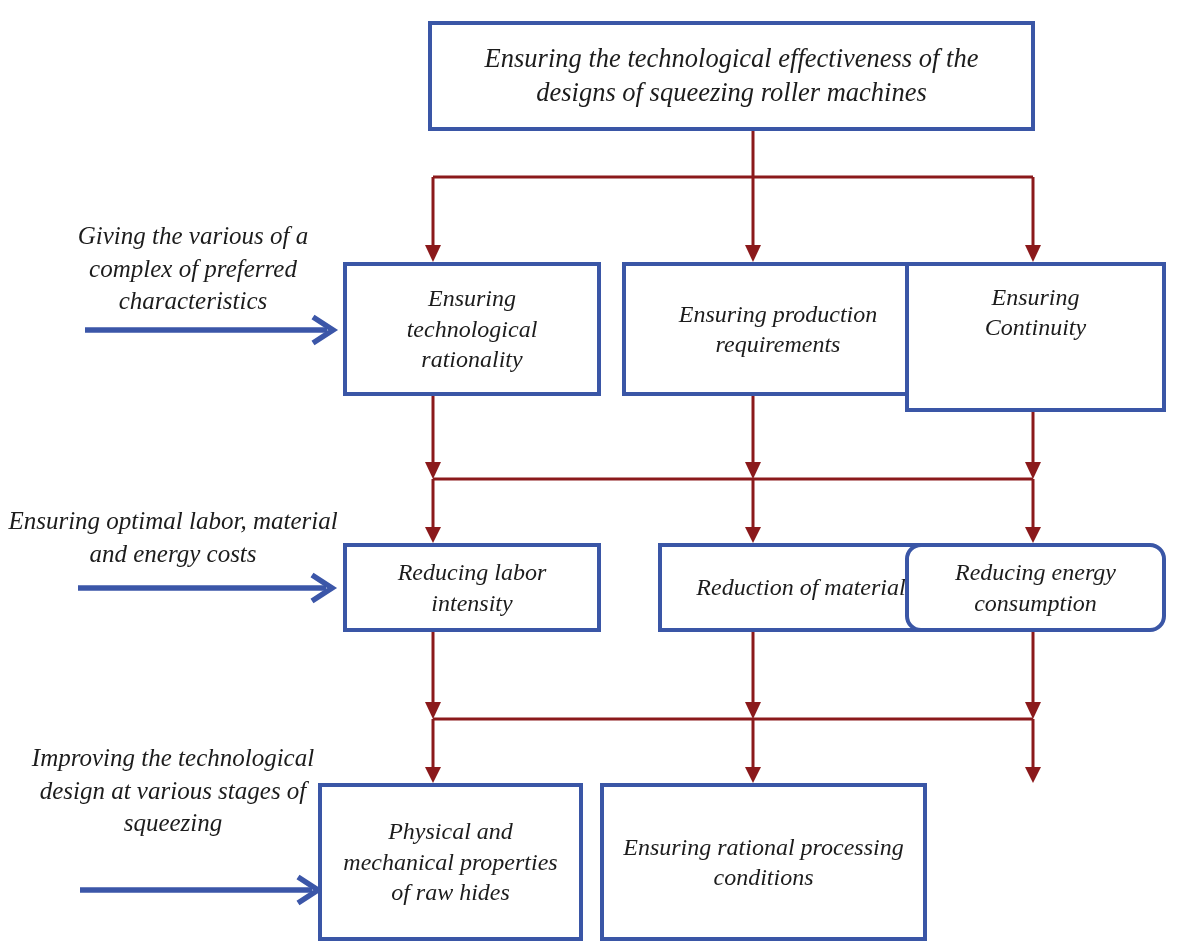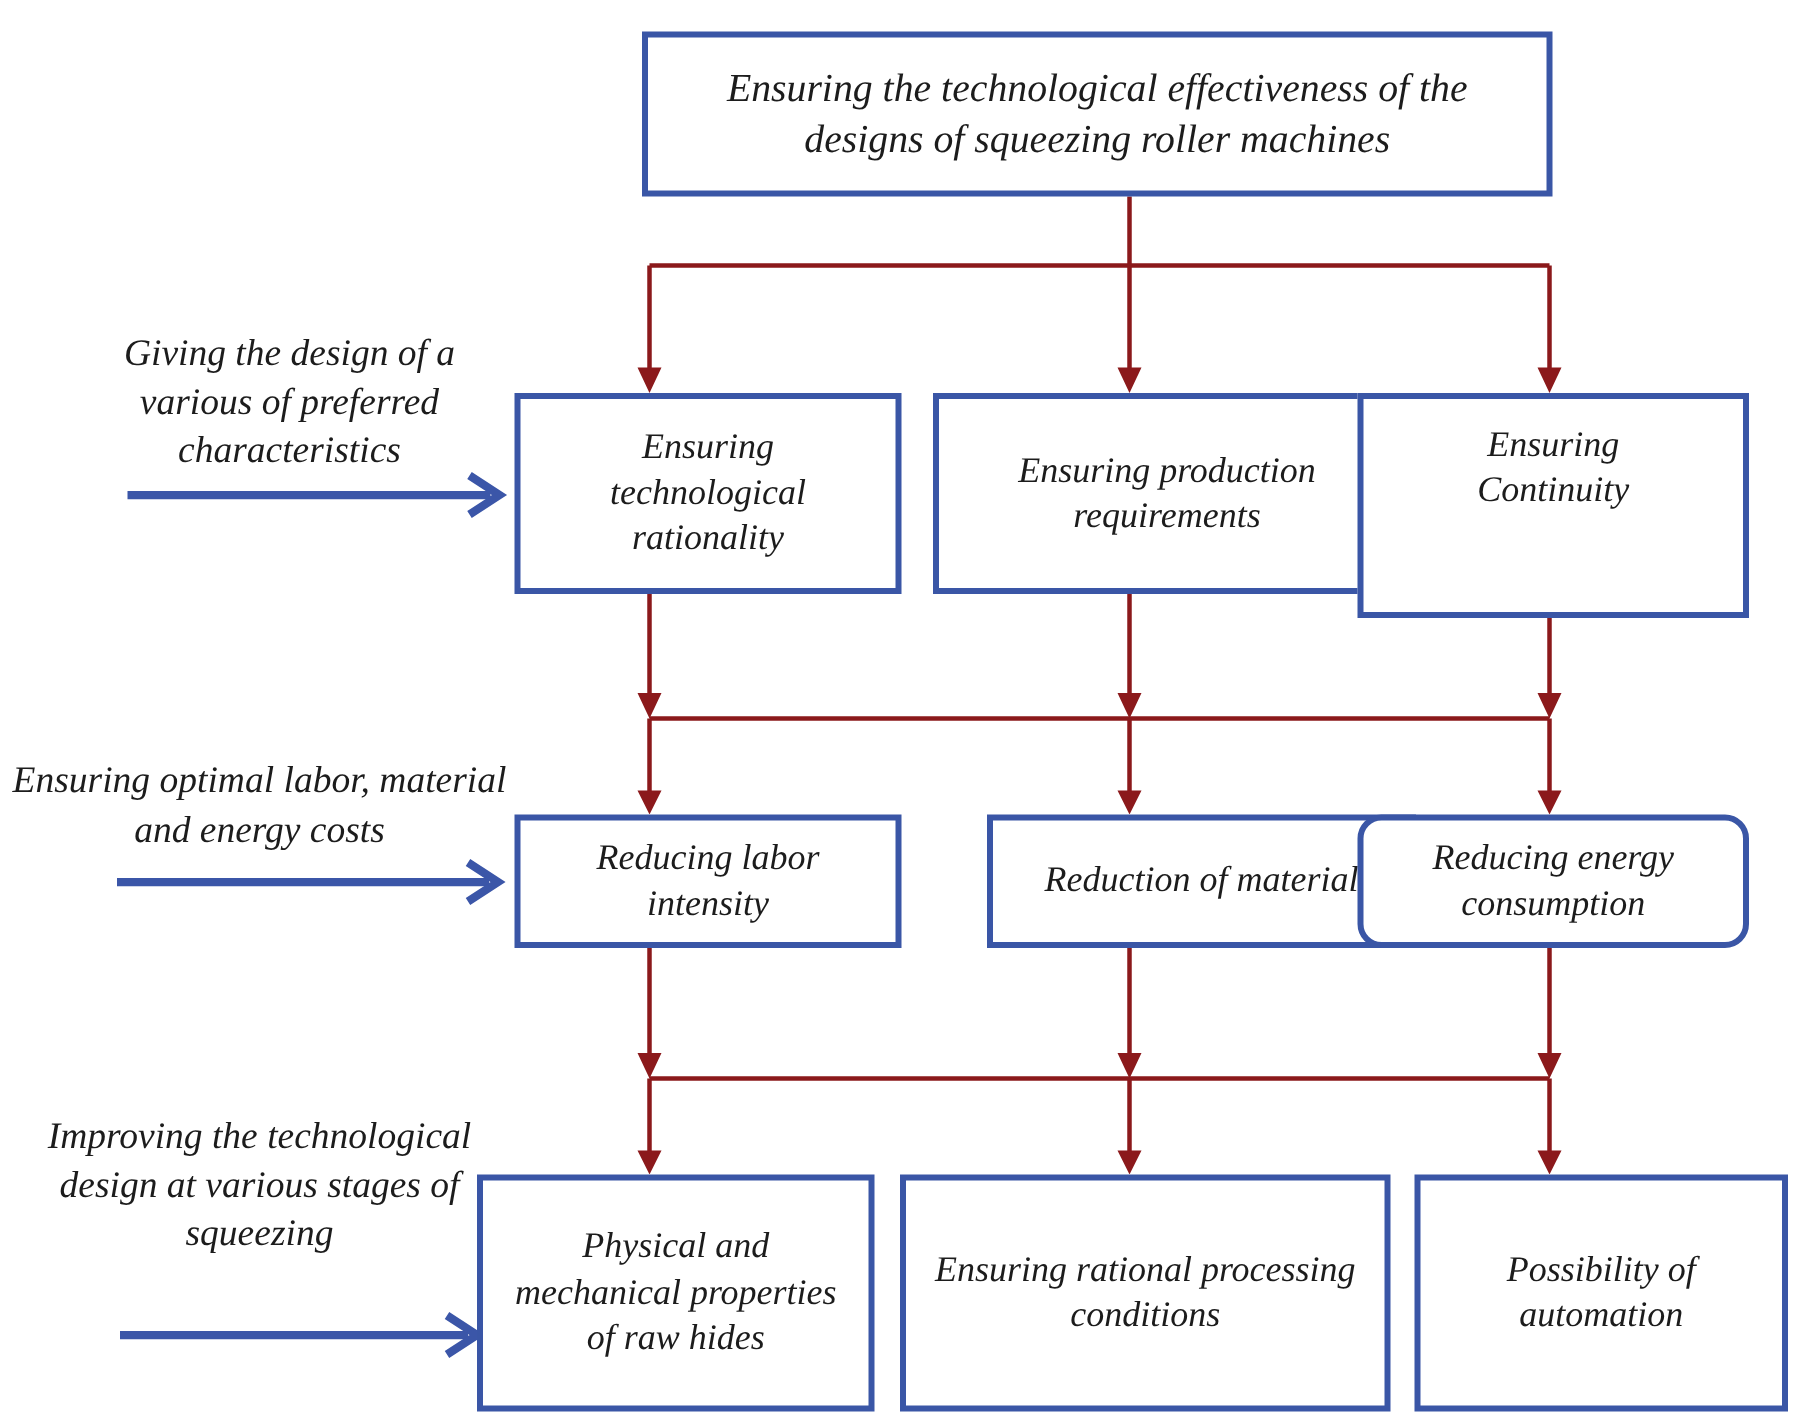--- a/index.html
+++ b/index.html
@@ -101,21 +101,21 @@
     <g>
       <line class="blue-shaft" x1="80" y1="890" x2="312" y2="890"></line>
       <polyline class="blue-head" points="298,877 318,890 298,903"></polyline>
     </g>
   </svg>
 
   <div class="box root" style="left:428px;top:10px;width:607px;height:110px;margin-top:11px;">
     <span>Ensuring the technological effectiveness of the designs of squeezing roller machines</span>
   </div>
 
-  <div class="side-label" style="left:48px;top:220px;width:290px;">Giving the design of a various of preferred characteristics</div>
+  <div class="side-label" style="left:48px;top:220px;width:290px;">Giving the various of a complex of preferred characteristics</div>
   <div class="side-label" style="left:8px;top:505px;width:330px;">Ensuring optimal labor, material and energy costs</div>
   <div class="side-label" style="left:28px;top:742px;width:290px;">Improving the technological design at various stages of squeezing</div>
 
   <div class="box" style="left:343px;top:262px;width:258px;height:134px;padding:10px 32px;">
     <span>Ensuring technological rationality</span>
   </div>
   <div class="box" style="left:622px;top:262px;width:312px;height:134px;padding:0 32px;">
     <span>Ensuring production requirements</span>
   </div>
   <div class="box align-top" style="left:905px;top:262px;width:261px;height:150px;padding-left:32px;padding-right:32px;">
@@ -131,17 +131,14 @@
   <div class="box" style="left:905px;top:543px;width:261px;height:89px;padding:0 20px;border-radius:16px;">
     <span>Reducing energy consumption</span>
   </div>
 
   <div class="box" style="left:318px;top:783px;width:265px;height:158px;padding:12px 14px;justify-content:center;">
     <span>Physical and mechanical properties of raw hides</span>
   </div>
   <div class="box" style="left:600px;top:783px;width:327px;height:158px;padding:0 16px;">
     <span>Ensuring rational processing conditions</span>
   </div>
-  <div class="box" style="left:943px;top:783px;width:249px;height:158px;padding:0 12px;">
-    <span>Possibility of automation</span>
-  </div>
 
 </div>
 
 </body></html>

